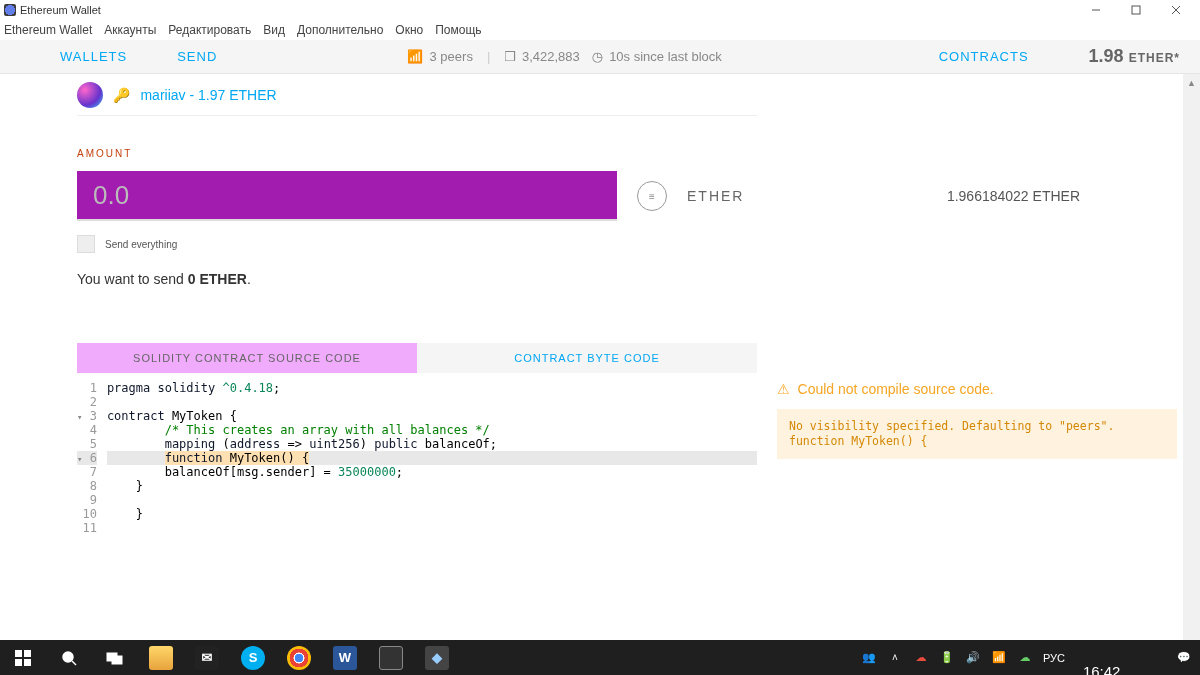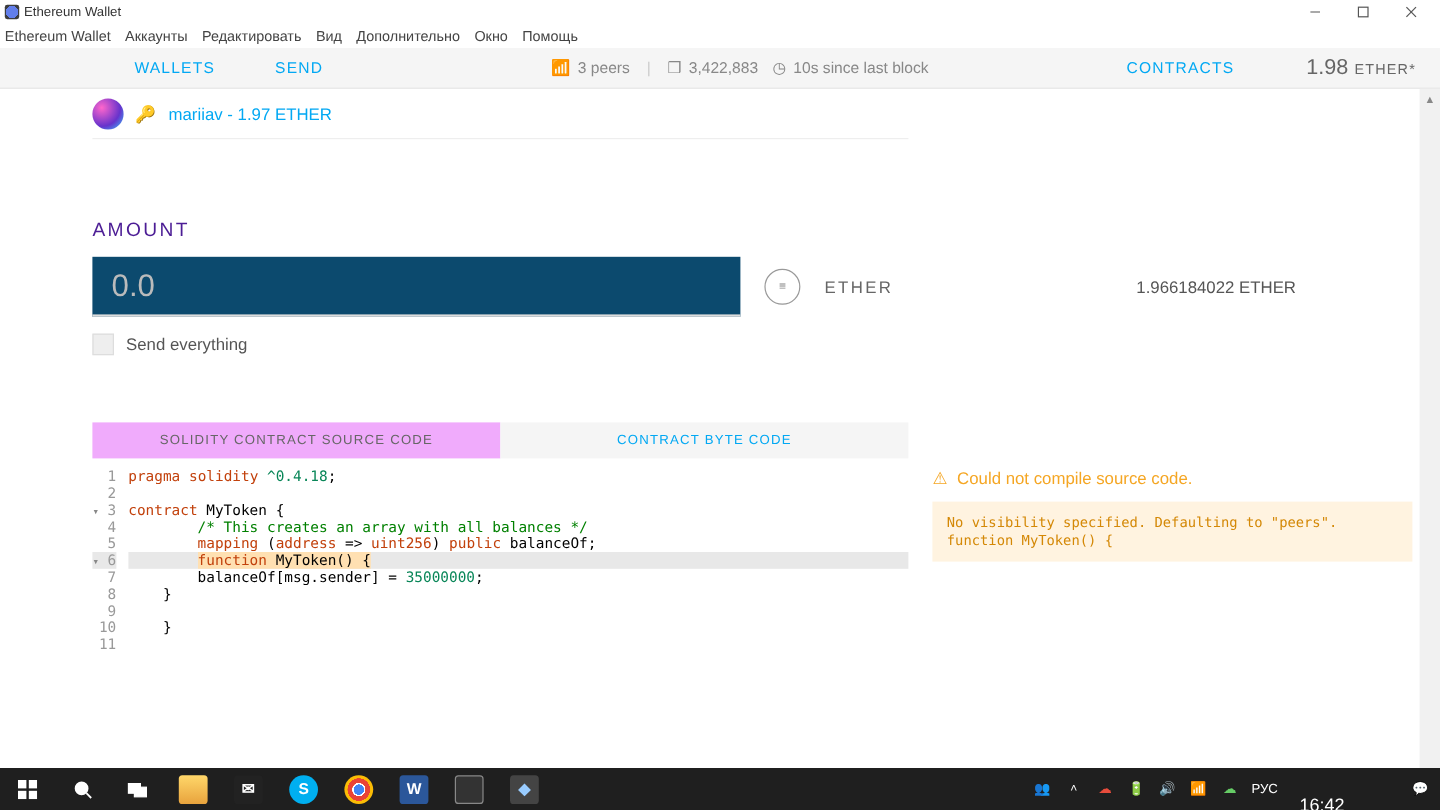--- a/index.html
+++ b/index.html
@@ -10,69 +10,69 @@
   .titlebar .logo { width: 12px; height: 12px; background: radial-gradient(circle, #627eea 60%, #3c3c3d 60%); border-radius: 2px; margin-right: 4px; display:inline-block;}
   .titlebar .spacer { flex: 1; }
   .titlebar .winbtn { width: 40px; height: 20px; display: flex; align-items: center; justify-content: center; color: #555; }
   .titlebar .winbtn svg { stroke: #555; }
 
   
   .menubar { height: 20px; display: flex; align-items: center; padding: 0 4px; font-size: 12px; color: #444; background:#fff;}
   .menubar span { margin-right: 12px; }
 
   
-  .topnav { height: 34px; background: #f5f5f5; border-bottom: 1px solid #e5e5e5; display: flex; align-items: center; padding: 0 20px 0 112px; font-size: 13px; }
+  .topnav { height: 34px; background: #f5f5f5; border-bottom: 1px solid #e5e5e5; display: flex; align-items: center; padding: 0 20px 0 60px; font-size: 13px; }
   .topnav .navlink { color: #02a8f3; letter-spacing: 1px; margin-right: 50px; font-weight:400;}
   .topnav .peers-group { display:flex; align-items:center; color:#888; gap:6px;}
   .topnav .sep { color:#ccc; margin:0 8px;}
   .topnav .spacer { flex:1; }
   .topnav .contracts { color:#02a8f3; letter-spacing:1px; margin-right:60px;}
-  .topnav .balance { color:#666; font-size:18px; font-weight:400;}
+  .topnav .balance { color:#666; font-size:18px; font-weight:700;}
   .topnav .balance .unit { font-size:12px; letter-spacing:1px;}
 
   
   .page { position:relative; height: calc(675px - 20px - 20px - 34px - 35px); overflow:hidden; padding: 0 0 0 77px; }
   .scrollbar-stub { position:absolute; right:0; top:0; width:17px; height:100%; background:#f1f1f1;}
   .scrollbar-arrow { width:17px; height:17px; display:flex; align-items:center; justify-content:center; color:#888; font-size:9px;}
 
   
   .account-row { display:flex; align-items:center; height:42px; gap:10px; border-bottom:1px solid #eee; width:680px;}
   .avatar { width:26px; height:26px; border-radius:50%; background: radial-gradient(circle at 30% 30%, #ff66cc, #6633cc 60%, #33ccff); }
   .keyicon { color:#e8a33d; font-size:14px;}
   .account-name { color:#02a8f3; font-size:14px;}
 
   
-  .section-label { font-size:16px; letter-spacing:2px; color:#4c1d95; margin-top:68px; margin-bottom:12px;}
+  .section-label { font-size:10px; letter-spacing:2px; color:#c2410c; margin-top:32px; margin-bottom:12px;}
   .amount-row { display:flex; align-items:center; gap:20px;}
-  .amount-input-wrap { width:540px; height:50px; background:#0c4a6e; border-bottom:2px solid #ddd; display:flex; align-items:center; padding:0 16px;}
+  .amount-input-wrap { width:540px; height:50px; background:#a21caf; border-bottom:2px solid #ddd; display:flex; align-items:center; padding:0 16px;}
   .amount-input { border:none; background:transparent; font-size:26px; color:#bbb; font-weight:300; width:100%; outline:none;}
   .currency-chip { width:30px; height:30px; border:1px solid #999; border-radius:50%; display:flex; align-items:center; justify-content:center; font-size:10px; color:#888;}
   .currency-label { font-size:14px; letter-spacing:2px; color:#666;}
   .avail-balance { margin-left:auto; margin-right:120px; font-size:14px; color:#555;}
 
-  .send-everything { display:flex; align-items:center; gap:10px; margin-top:14px; font-size:14px; color:#555;}
+  .send-everything { display:flex; align-items:center; gap:10px; margin-top:14px; font-size:10px; color:#555;}
   .checkbox { width:18px; height:18px; background:#eee; border:1px solid #ddd;}
   .send-summary { margin-top:18px; font-size:14px; color:#333;}
   .send-summary b { font-weight:600;}
 
   
   .tabs { display:flex; margin-top:56px;}
   .tab { width:340px; height:30px; background:#f5f5f5; font-size:11px; letter-spacing:1px; display:flex; align-items:center; justify-content:center; color:#888;}
   .tab.active { background:#f0abfc; color:#666;}
   .tab.right { color:#02a8f3;}
 
   
   .code-row { display:flex; margin-top:8px; gap:20px;}
   .code-editor { width:680px; font-family: Consolas, monospace; font-size:12px; line-height:14px; display:flex;}
   .gutter { text-align:right; color:#999; padding-right:10px;}
   .gutter div { height:14px;}
   .fold { font-size:9px; color:#888;}
   .code-lines { flex:1;}
   .code-lines div { height:14px; white-space:pre;}
-  .kw { color:#c2410c;}
+  .kw { color:#0f172a;}
   .num { color:#098658;}
   .com { color:#008000;}
   .ver { color:#098658;}
   .hl-line { background:#e8e8e8; display:inline-block; width:100%;}
   .err-underline { background:#ffe0b2;}
 
   .error-panel { width:400px;}
   .error-title { color:#f5a623; font-size:14px; display:flex; align-items:center; gap:8px; margin-bottom:12px;}
   .error-box { background:#fff3e0; color:#d48806; font-family:Consolas,monospace; font-size:11.5px; padding:10px 12px; line-height:15px;}
 
@@ -166,20 +166,23 @@
     <div class="currency-chip">≡</div>
     <span class="currency-label">ETHER</span>
     <span class="avail-balance">1.966184022 ETHER</span>
   </div>
 
   <div class="send-everything">
     <div class="checkbox"></div>
     <span>Send everything</span>
   </div>
 
+  <div class="send-summary">
+    <span>You want to send </span><b>0 ETHER</b><span>.</span>
+  </div>
 
   <div class="tabs">
     <div class="tab active">SOLIDITY CONTRACT SOURCE CODE</div>
     <div class="tab right">CONTRACT BYTE CODE</div>
   </div>
 
   <div class="code-row">
     <div class="code-editor">
       <div class="gutter">
         <div>1</div><div>2</div><div><span class="fold">▾</span> 3</div><div>4</div><div>5</div><div class="hl-line"><span class="fold">▾</span> 6</div><div>7</div><div>8</div><div>9</div><div>10</div><div>11</div>

